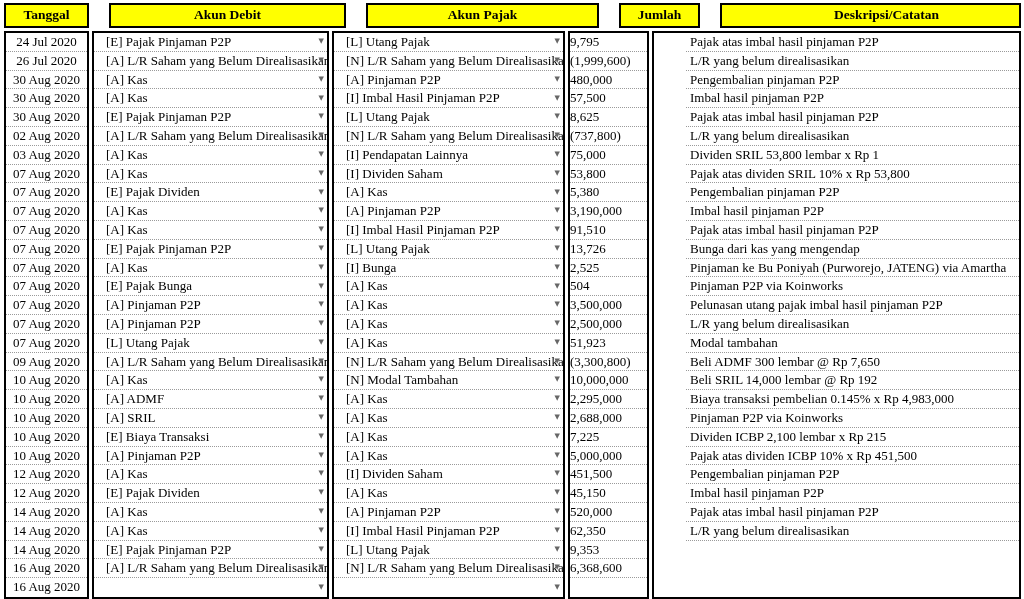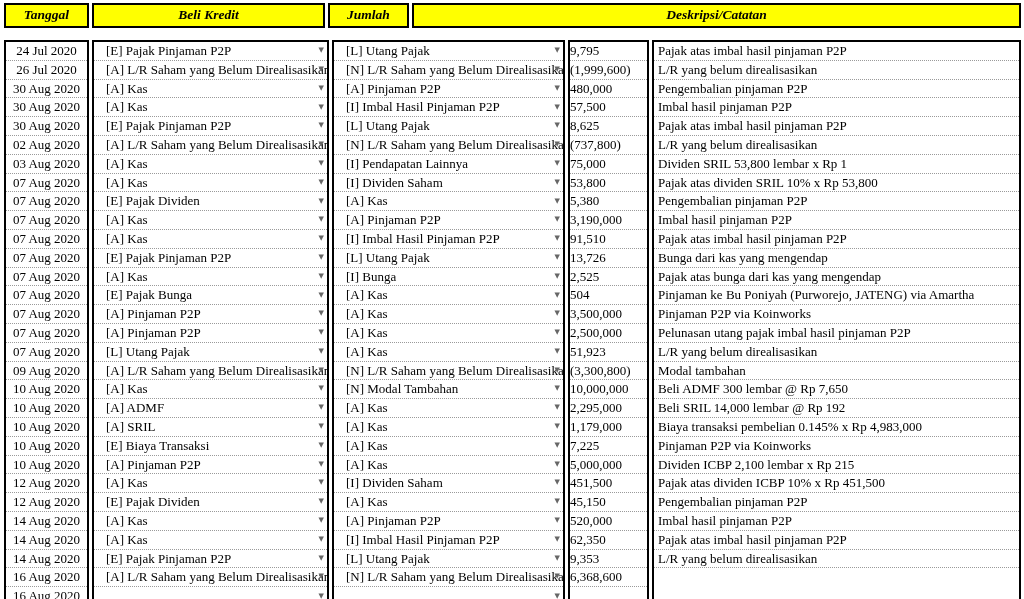--- a/index.html
+++ b/index.html
@@ -2,34 +2,34 @@
 <html><head>
 <meta charset="utf-8">
 <style>
   html,body{margin:0;padding:0;}
   body{
     width:1024px;height:599px;background:#ffffff;overflow:hidden;
     font-family:"Liberation Serif", serif;
     --header-bg:#ffff00; --border:#000000; --divider:#9a9a9a; --arrow:#666666;
   }
   .sheet{position:absolute;top:3px;left:4px;width:1017px;}
-  .hdr-row{display:flex;gap:3px;margin-bottom:12px;font-style:italic;}
+  .hdr-row{display:flex;gap:20px;margin-bottom:3px;}
   .hdr{
     box-sizing:border-box;height:25px;line-height:20px;
     background:var(--header-bg);border:2px solid var(--border);
     font-weight:bold;font-size:13.5px;text-align:center;color:#000;
     overflow:hidden;white-space:nowrap;
   }
   .body-row{display:flex;gap:3px;}
   .col{box-sizing:border-box;border:2px solid var(--border);background:#fff;}
   .w-tanggal{width:85px;flex:0 0 85px;}
   .w-debit{width:237px;flex:0 0 237px;}
   .w-kredit{width:233px;flex:0 0 233px;}
   .w-jumlah{width:81px;flex:0 0 81px;}
-  .w-desk{flex:1 1 auto;}
+  .w-desk{flex:1 1 auto;padding-left:32px;}
   .cell{
     box-sizing:border-box;height:18.8px;line-height:17.5px;
     border-bottom:1px dotted var(--divider);
     font-size:13px;color:#000;white-space:nowrap;overflow:hidden;
     position:relative;
   }
   .cell:last-child{border-bottom:none;}
   .cell.date{text-align:center;}
   .cell.acct{padding-left:12px;padding-right:16px;}
   .cell.num{text-align:left;padding-right:4px;}
@@ -40,21 +40,22 @@
     font-size:7px;color:var(--arrow);
     font-family:"DejaVu Sans", sans-serif;
   }
 </style>
 </head>
 <body style="--header-bg: #ffff00; --border: #000000; --divider: #9a9a9a; --arrow: #666666;">
 
 <div class="sheet">
   <div class="hdr-row">
     <div class="hdr w-tanggal">Tanggal</div>
-    <div class="hdr w-kredit">Beli Kredit</div>
+    <div class="hdr w-debit">Akun Debit</div>
+    <div class="hdr w-kredit">Akun Pajak</div>
     <div class="hdr w-jumlah">Jumlah</div>
     <div class="hdr w-desk">Deskripsi/Catatan</div>
   </div>
   <div class="body-row">
     <div class="col w-tanggal" id="col-tanggal">
         <div class="cell date">24 Jul 2020</div>
         <div class="cell date">26 Jul 2020</div>
         <div class="cell date">30 Aug 2020</div>
         <div class="cell date">30 Aug 2020</div>
         <div class="cell date">30 Aug 2020</div>
@@ -162,21 +163,21 @@
         <div class="cell num">91,510</div>
         <div class="cell num">13,726</div>
         <div class="cell num">2,525</div>
         <div class="cell num">504</div>
         <div class="cell num">3,500,000</div>
         <div class="cell num">2,500,000</div>
         <div class="cell num">51,923</div>
         <div class="cell num">(3,300,800)</div>
         <div class="cell num">10,000,000</div>
         <div class="cell num">2,295,000</div>
-        <div class="cell num">1,179,000</div>
+        <div class="cell num">2,688,000</div>
         <div class="cell num">7,225</div>
         <div class="cell num">5,000,000</div>
         <div class="cell num">451,500</div>
         <div class="cell num">45,150</div>
         <div class="cell num">520,000</div>
         <div class="cell num">62,350</div>
         <div class="cell num">9,353</div>
         <div class="cell num">6,368,600</div>
         <div class="cell num"></div>
       </div>
@@ -186,21 +187,20 @@
         <div class="cell desc">Pengembalian pinjaman P2P</div>
         <div class="cell desc">Imbal hasil pinjaman P2P</div>
         <div class="cell desc">Pajak atas imbal hasil pinjaman P2P</div>
         <div class="cell desc">L/R yang belum direalisasikan</div>
         <div class="cell desc">Dividen SRIL 53,800 lembar x Rp 1</div>
         <div class="cell desc">Pajak atas dividen SRIL 10% x Rp 53,800</div>
         <div class="cell desc">Pengembalian pinjaman P2P</div>
         <div class="cell desc">Imbal hasil pinjaman P2P</div>
         <div class="cell desc">Pajak atas imbal hasil pinjaman P2P</div>
         <div class="cell desc">Bunga dari kas yang mengendap</div>
-        <div class="cell desc">Pajak atas bunga dari kas yang mengendap</div>
         <div class="cell desc">Pinjaman ke Bu Poniyah (Purworejo, JATENG) via Amartha</div>
         <div class="cell desc">Pinjaman P2P via Koinworks</div>
         <div class="cell desc">Pelunasan utang pajak imbal hasil pinjaman P2P</div>
         <div class="cell desc">L/R yang belum direalisasikan</div>
         <div class="cell desc">Modal tambahan</div>
         <div class="cell desc">Beli ADMF 300 lembar @ Rp 7,650</div>
         <div class="cell desc">Beli SRIL 14,000 lembar @ Rp 192</div>
         <div class="cell desc">Biaya transaksi pembelian 0.145% x Rp 4,983,000</div>
         <div class="cell desc">Pinjaman P2P via Koinworks</div>
         <div class="cell desc">Dividen ICBP 2,100 lembar x Rp 215</div>

